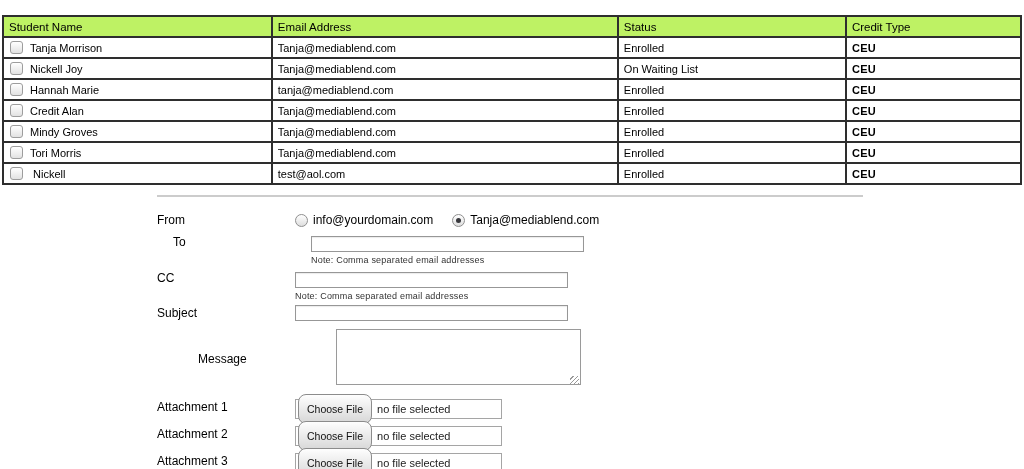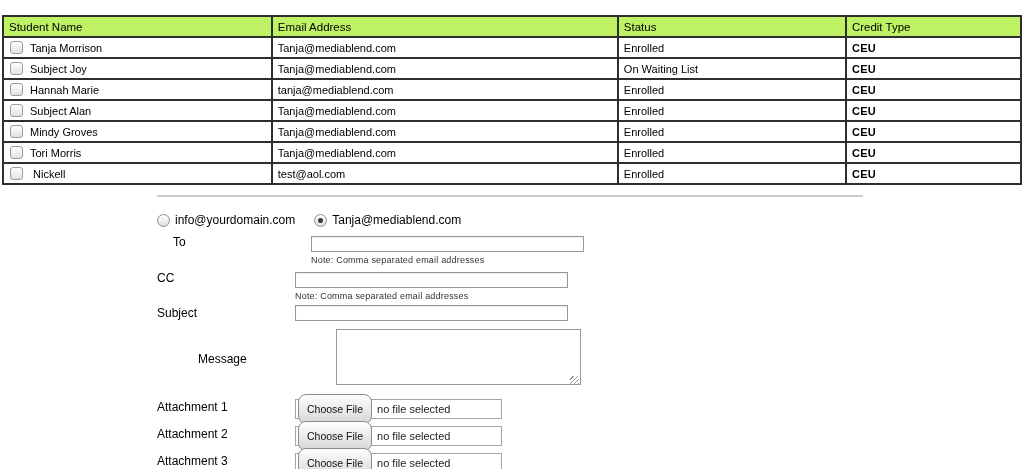--- a/index.html
+++ b/index.html
@@ -153,33 +153,33 @@
       </tr>
     </thead>
     <tbody>
       <tr>
         <td><span class="checkbox"></span><span>Tanja Morrison</span></td>
         <td>Tanja@mediablend.com</td>
         <td>Enrolled</td>
         <td class="ceu">CEU</td>
       </tr>
       <tr>
-        <td><span class="checkbox"></span><span>Subject Joy</span></td>
+        <td><span class="checkbox"></span><span>Nickell Joy</span></td>
         <td>Tanja@mediablend.com</td>
         <td>On Waiting List</td>
         <td class="ceu">CEU</td>
       </tr>
       <tr>
         <td><span class="checkbox"></span><span>Hannah Marie</span></td>
         <td>tanja@mediablend.com</td>
         <td>Enrolled</td>
         <td class="ceu">CEU</td>
       </tr>
       <tr>
-        <td><span class="checkbox"></span><span>Subject Alan</span></td>
+        <td><span class="checkbox"></span><span>Credit Alan</span></td>
         <td>Tanja@mediablend.com</td>
         <td>Enrolled</td>
         <td class="ceu">CEU</td>
       </tr>
       <tr>
         <td><span class="checkbox"></span><span>Mindy Groves</span></td>
         <td>Tanja@mediablend.com</td>
         <td>Enrolled</td>
         <td class="ceu">CEU</td>
       </tr>
@@ -196,20 +196,21 @@
         <td class="ceu">CEU</td>
       </tr>
     </tbody>
   </table>
 
   <hr class="divider">
 
   <div class="form">
 
     <div class="form-row row-from">
+      <div class="form-label">From</div>
       <div class="radio-group">
         <span class="radio"></span>
         <span class="radio-label">info@yourdomain.com</span>
         <span class="radio selected"></span>
         <span class="radio-label">Tanja@mediablend.com</span>
       </div>
     </div>
 
     <div class="form-row row-to">
       <div class="form-label">To</div>

